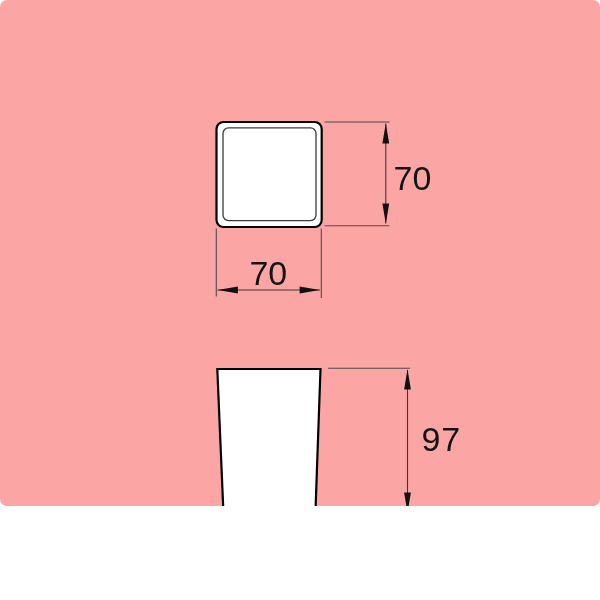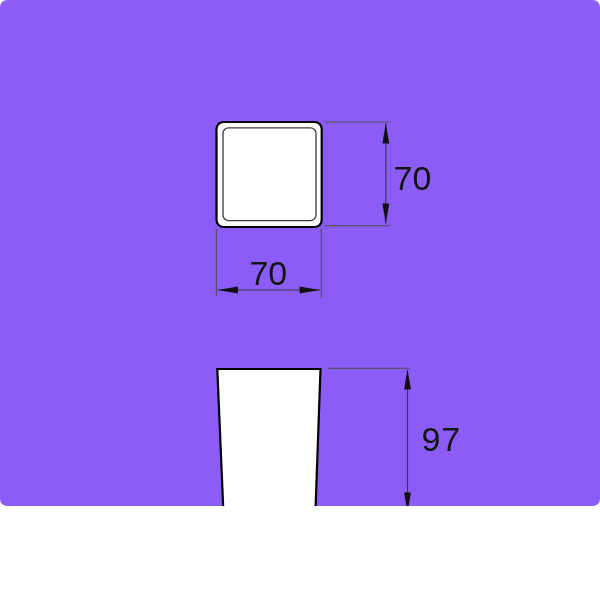--- a/index.html
+++ b/index.html
@@ -1,16 +1,16 @@
 <!DOCTYPE html>
 <html><head>
 <meta charset="utf-8">
 <style>
   html,body{margin:0;padding:0;background:#ffffff;}
-  .page{width:600px;height:506px;position:relative;background:#8b5cf6;border-radius:7px;}
+  .page{width:600px;height:506px;position:relative;background:#fca5a5;border-radius:7px;}
   svg{position:absolute;top:0;left:0;}
   text{font-family:"Liberation Sans",sans-serif;fill:#141414;}
 </style>
 </head>
 <body>
 <div class="page">
 <svg width="600" height="600" viewBox="0 0 600 600">
 
   <rect x="216.5" y="122" width="105.2" height="105" rx="7" ry="7" fill="#ffffff" stroke="#000000" stroke-width="2.2"></rect>
 

